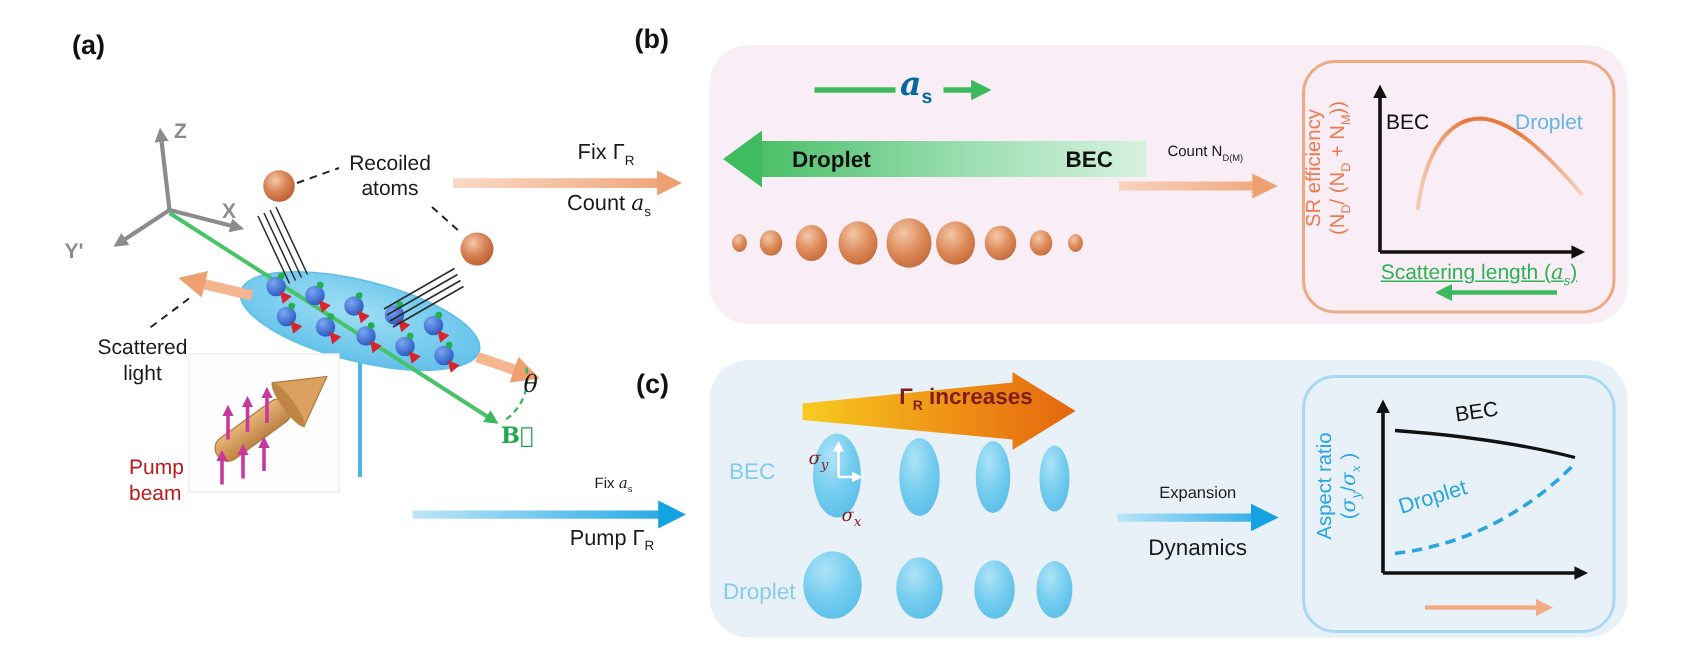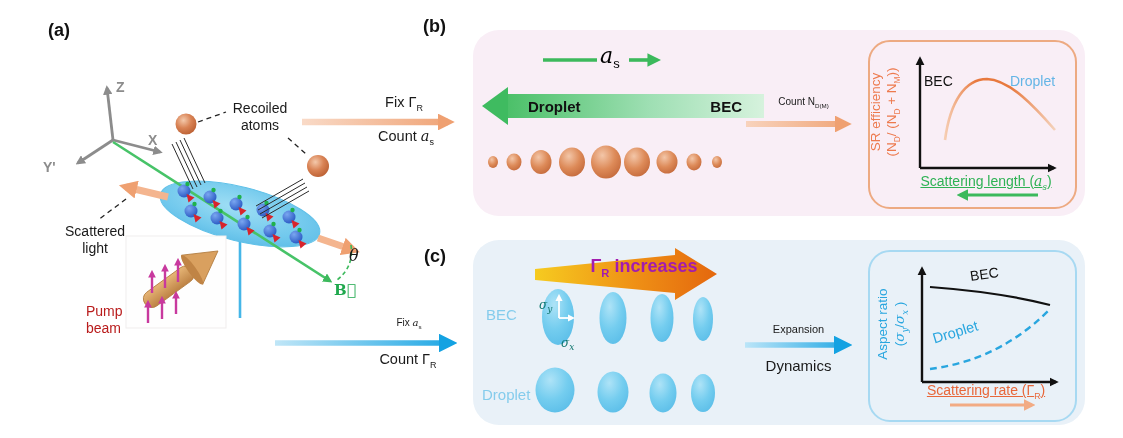--- a/index.html
+++ b/index.html
@@ -12,37 +12,37 @@
   sub{font-size:0.62em;}
   
   .panel-b{position:absolute;left:473px;top:30px;width:612px;height:186px;background:#f9eef6;border-radius:26px;}
   .panel-c{position:absolute;left:473px;top:240px;width:612px;height:185px;background:#e9f1f8;border-radius:26px;}
   
   .regime-arrow{position:absolute;left:9px;top:57px;display:flex;align-items:center;height:38px;}
   .regime-head{width:0;height:0;border-top:19px solid transparent;border-bottom:19px solid transparent;border-right:26px solid #3fbb60;}
   .regime-body{width:214px;height:24px;background:linear-gradient(90deg,#4cc069,#9edfb3 55%,#d6f2dd);
                display:flex;justify-content:space-between;align-items:center;padding:0 22px 0 20px;
                font-weight:700;font-size:15px;color:#111;}
-  .as-label{position:absolute;left:127px;top:13px;font-size:22px;font-weight:400;color:#000000;}
+  .as-label{position:absolute;left:127px;top:13px;font-size:22px;font-weight:700;color:#0369a1;}
   .as-label sub{font-family:"Liberation Sans",sans-serif;font-style:normal;font-size:13px;}
   
-  .gamma-text{position:absolute;left:112px;top:16px;width:118px;text-align:center;font-size:18px;font-weight:700;color:#a21caf;}
+  .gamma-text{position:absolute;left:112px;top:16px;width:118px;text-align:center;font-size:15px;font-weight:700;color:#7f1d1d;}
   .row-label{position:absolute;color:#85ccec;font-size:15px;}
   
   .inset{position:absolute;left:395px;top:10px;width:205px;border-radius:22px;}
   .inset-b{height:165px;border:2.5px solid #edaa82;}
   .inset-c{height:168px;border:2.5px solid #a7d9f2;}
   .inset .ylab{position:absolute;width:150px;height:34px;text-align:center;line-height:16px;font-size:13.5px;transform:rotate(-90deg);}
   .inset .xlab{position:absolute;font-size:14px;text-align:center;text-decoration:underline;}
   .inset-b .ylab{color:#ed7a4e;left:-60px;top:53px;}
   .inset-b .xlab{color:#2eb254;left:40px;top:131px;width:152px;}
   .inset-c .ylab{color:#29a6df;left:-40px;top:55px;width:124px;}
   .inset-c .xlab{color:#e8673a;left:40px;top:130px;width:152px;}
   .curve-lbl{position:absolute;font-size:14px;}
-  .sigma{position:absolute;color:#0f766e;font-size:12px;}
+  .sigma{position:absolute;color:#7f1d1d;font-size:12px;}
   .sigma sub{font-size:9px;}
   svg{position:absolute;left:0;top:0;}
 </style>
 </head>
 <body>
 
 <div class="stage">
 
   <svg width="1123" height="438" viewBox="0 0 1123 438">
     <defs>
@@ -214,21 +214,21 @@
   <div class="lbl center" style="left:215px;top:100px;width:90px;">Recoiled
 atoms</div>
   <div class="lbl" style="left:86px;top:303px;width:55px;color:#b91c1c;">Pump
 beam</div>
   <div class="lbl" style="left:334px;top:282px;color:#1fa84d;font-weight:700;font-family:'DejaVu Serif',serif;font-size:15px;"><span style="font-weight: 700;">B⃗</span></div>
   <div class="lbl" style="left:349px;top:247px;font-size:16px;"><span class="math">θ</span></div>
 
   <div class="lbl center" style="left:372px;top:94px;width:64px;font-size:14.5px;"><span>Fix Γ</span><sub>R</sub></div>
   <div class="lbl center" style="left:368px;top:128px;width:76px;font-size:14.5px;"><span>Count </span><span class="math">a</span><sub>s</sub></div>
   <div class="lbl center" style="left:379px;top:314px;width:60px;font-size:10px;"><span>Fix </span><span class="math">a</span><sub>s</sub></div>
-  <div class="lbl center" style="left:372px;top:351px;width:72px;font-size:14.5px;"><span>Count Γ</span><sub>R</sub></div>
+  <div class="lbl center" style="left:372px;top:351px;width:72px;font-size:14.5px;"><span>Pump Γ</span><sub>R</sub></div>
 
   <div class="panel-letter" style="left:423px;top:16px;">(b)</div>
   <div class="panel-letter" style="left:424px;top:246px;">(c)</div>
 
   <div class="panel-b">
     <svg width="612" height="186" viewBox="0 0 612 186">
       <defs>
         <marker id="mGreenB" viewBox="0 0 10 10" refX="7" refY="5" markerWidth="3.8" markerHeight="3.8" orient="auto">
             <path d="M0,0 L10,5 L0,10 z" fill="#3cb95c"></path>
           </marker>
@@ -376,17 +376,16 @@
         <path fill="none" stroke="#111" stroke-width="2.2" d="M 60 35 C 100 38 145 44 180 53"></path>
         <path fill="none" stroke="#29a6df" stroke-width="2.4" stroke-dasharray="7,4.5" d="M 60 117 C 92 113 138 100 180 57"></path>
         <line x1="80" y1="153" x2="162" y2="153" stroke="#f2ab84" stroke-width="3" marker-end="url(#mOrangeIC)"></line>
       </svg>
       <div class="ylab">
         <div>Aspect ratio</div>
         <div><span>(</span><span class="math">σ</span><sub class="math">y</sub><span>/</span><span class="math">σ</span><sub class="math">x</sub><span> )</span></div>
       </div>
       <div class="curve-lbl" style="left:100px;top:14px;color:#111;transform:rotate(-8deg);">BEC</div>
       <div class="curve-lbl" style="left:62px;top:72px;color:#29a6df;transform:rotate(-17deg);font-size:14.5px;">Droplet</div>
-      <div class="xlab"><span>Scattering rate (Γ</span><sub>R</sub><span>)</span></div>
     </div>
   </div>
 
 </div>
 
 </body></html>

